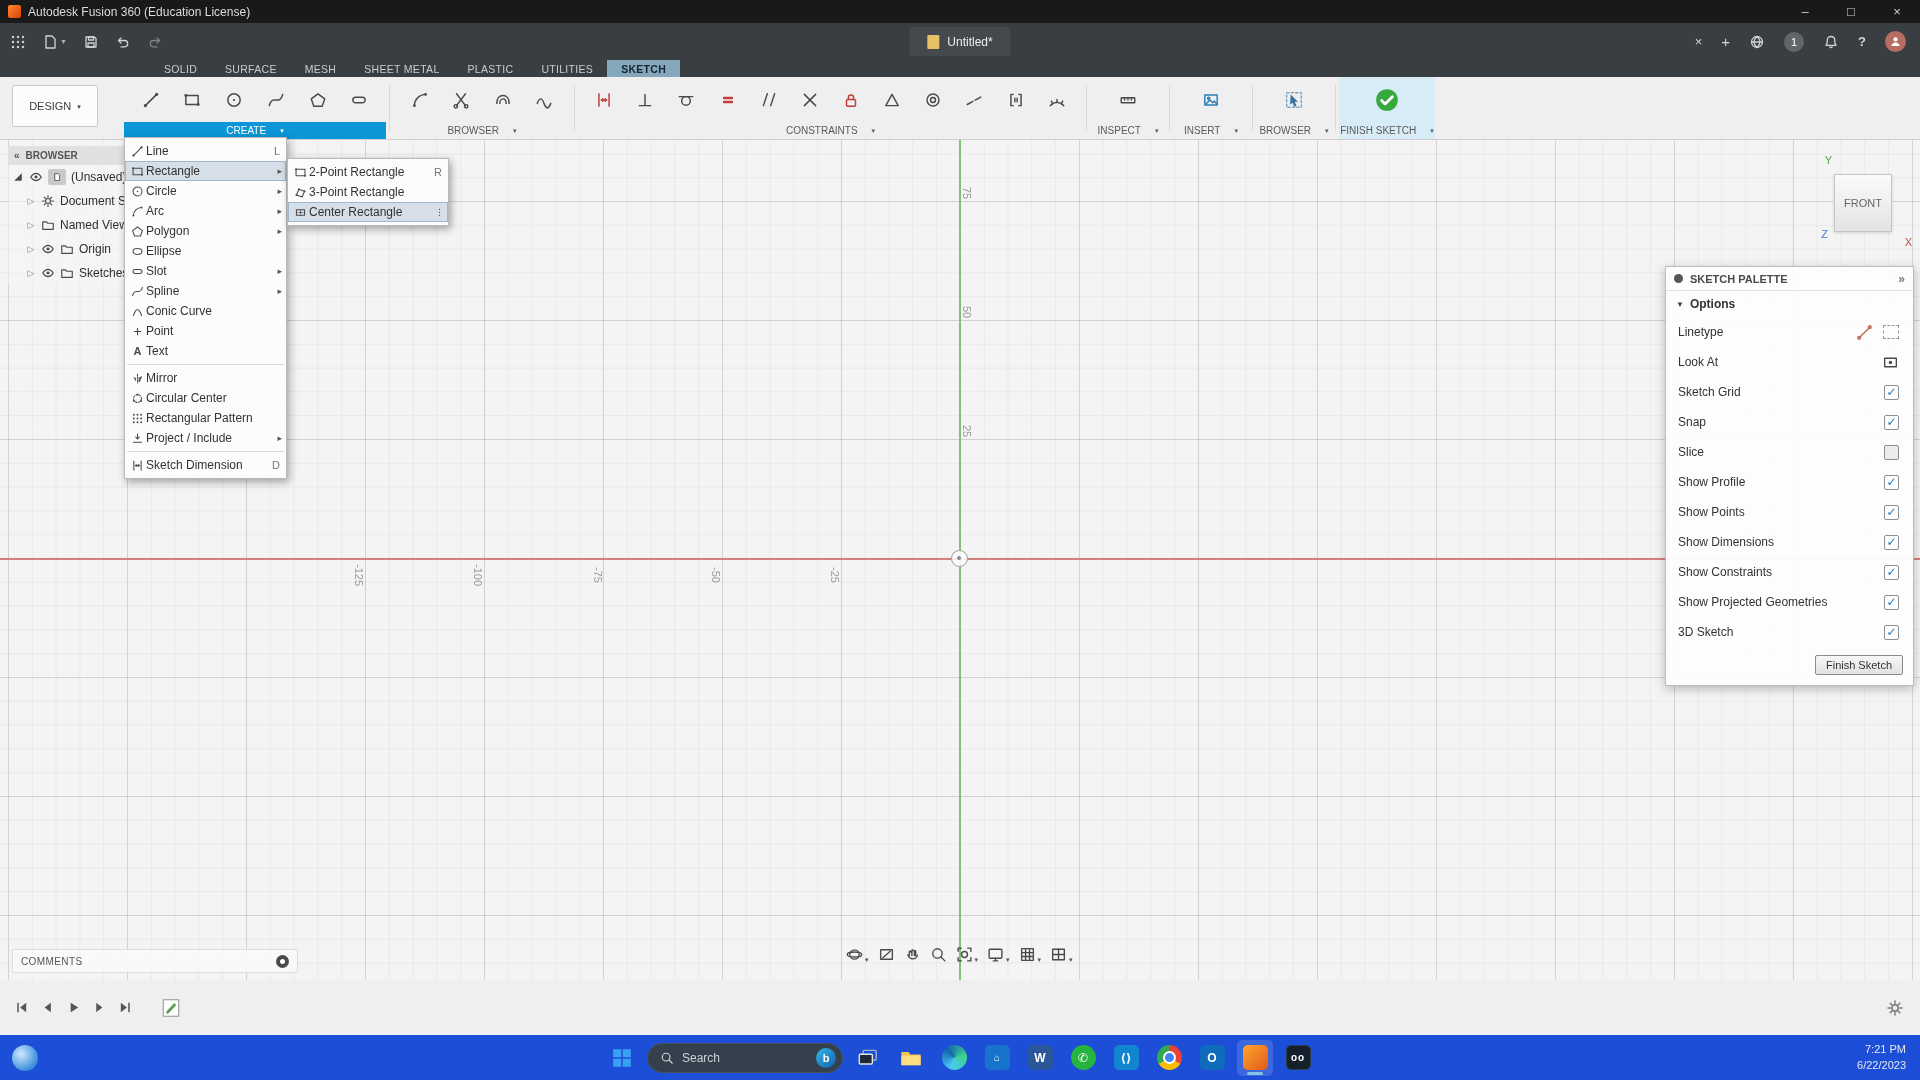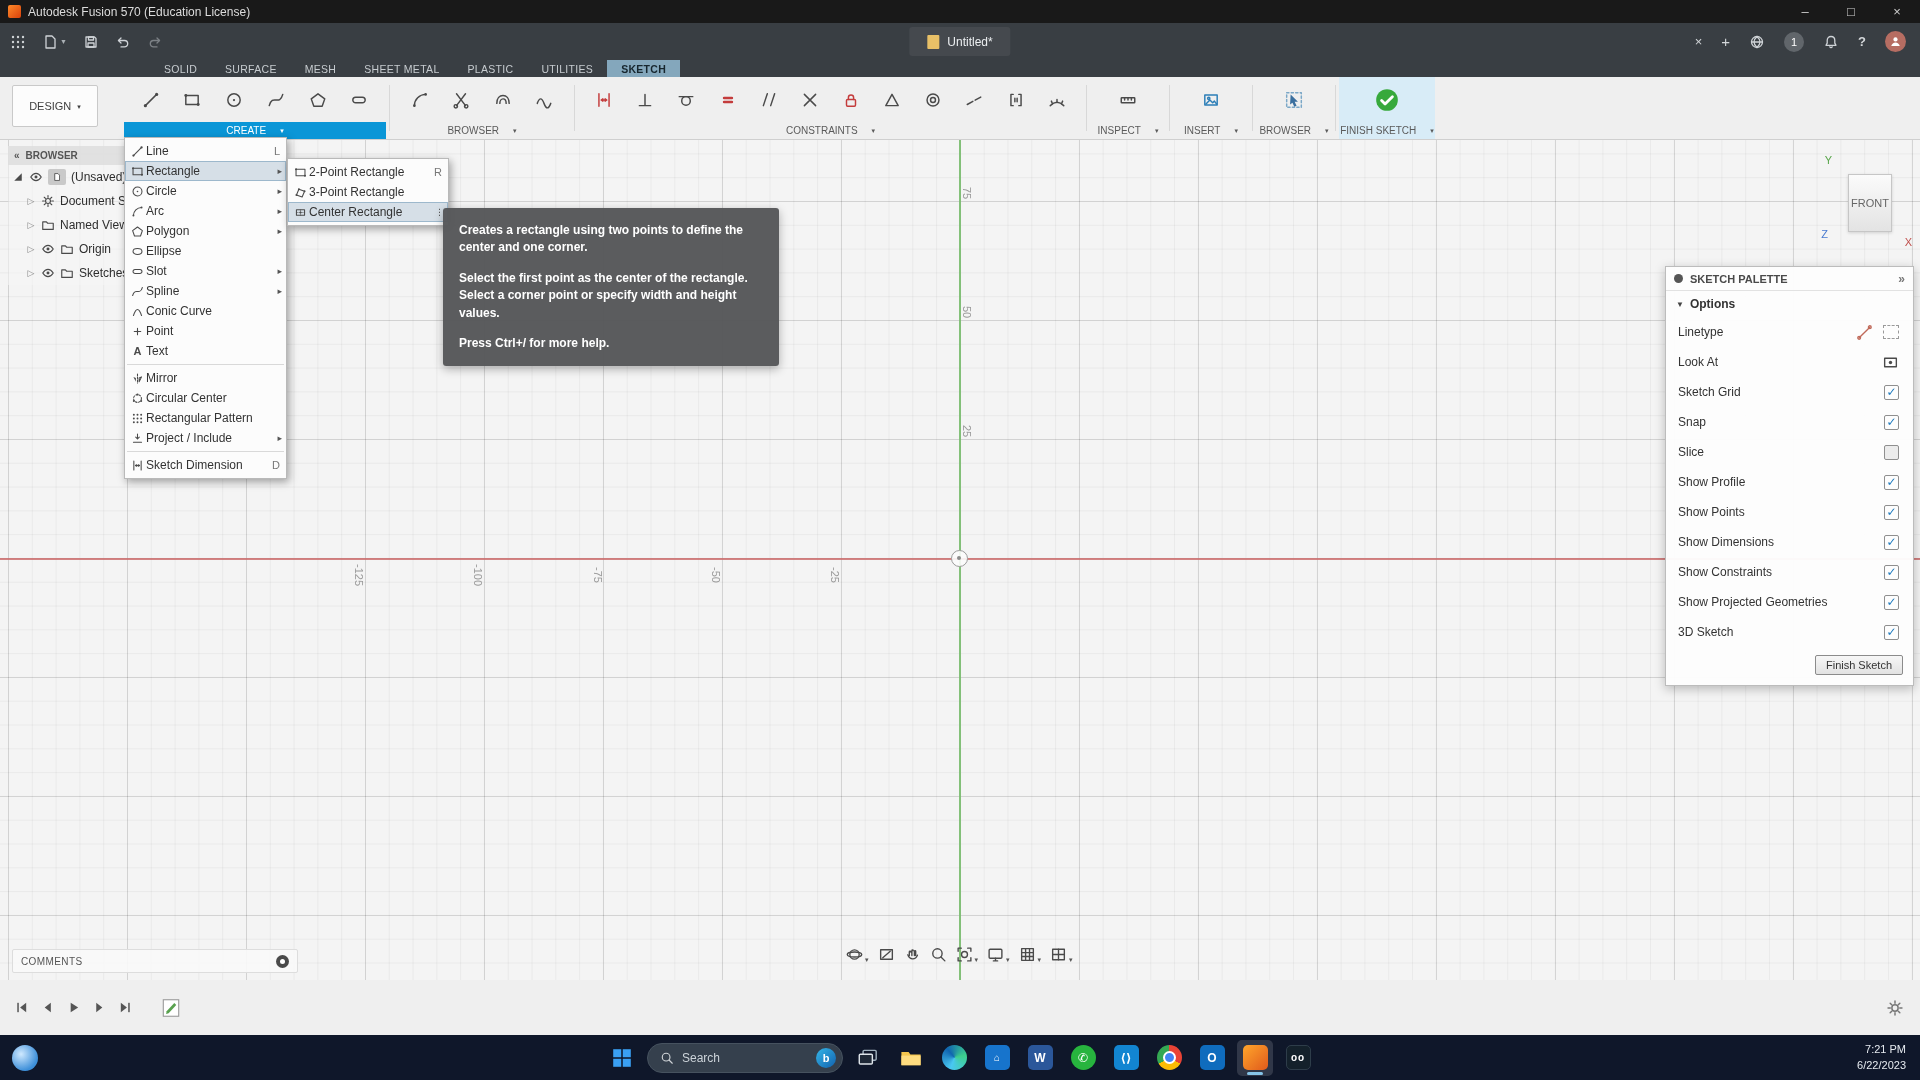--- a/index.html
+++ b/index.html
@@ -72,21 +72,21 @@
 linear-gradient(to right,rgba(0,0,0,.045) 1px,transparent 1px),
 linear-gradient(to bottom,rgba(0,0,0,.045) 1px,transparent 1px);
 background-size:119px 119px,119px 119px,23.8px 23.8px,23.8px 23.8px;
 background-position:8px 61px,8px 61px,8px 13.4px,8px 13.4px}
 .xline{position:absolute;left:0;top:418px;width:1920px;height:1.5px;background:rgba(205,110,110,.85)}
 .yline{position:absolute;left:959px;top:0;width:1.5px;height:840px;background:rgba(125,190,115,.95)}
 .origin{position:absolute;left:951px;top:410px;width:17px;height:17px;border:1.5px solid #9b9b9b;border-radius:50%;background:rgba(252,252,252,.9)}
 .origin::after{content:'';position:absolute;left:5px;top:5px;width:4px;height:4px;border-radius:50%;background:#8b8b8b}
 .axlab{position:absolute;width:44px;height:14px;display:flex;align-items:center;justify-content:center;color:#9a9a9a;font-size:11px;transform:rotate(90deg)}
 
-.vcube{position:absolute;right:28px;top:34px;width:44px;height:58px;background:linear-gradient(#fbfbfb,#e3e3e3);border:1px solid #c6c6c6;display:flex;align-items:center;justify-content:center;font-size:11px;color:#666;box-shadow:0 1px 3px rgba(0,0,0,.15)}
+.vcube{position:absolute;right:28px;top:34px;width:58px;height:58px;background:linear-gradient(#fbfbfb,#e3e3e3);border:1px solid #c6c6c6;display:flex;align-items:center;justify-content:center;font-size:11px;color:#666;box-shadow:0 1px 3px rgba(0,0,0,.15)}
 .vc-y{position:absolute;right:88px;top:14px;color:#58a54a;font-size:11px}
 .vc-x{position:absolute;right:8px;top:96px;color:#c0504d;font-size:11px}
 .vc-z{position:absolute;right:92px;top:88px;color:#4a7bd0;font-size:11px}
 
 .palette{position:absolute;left:1665px;top:266px;width:249px;background:rgba(253,253,253,.97);border:1px solid #bcbcbc;box-shadow:0 3px 10px rgba(0,0,0,.25);z-index:40;font-size:12px;color:#333}
 .pal-header{height:24px;display:flex;align-items:center;gap:7px;padding:0 8px;border-bottom:1px solid #e2e2e2;font-size:11px;font-weight:bold;color:#4a4a4a}
 .pal-dot{width:9px;height:9px;border-radius:50%;background:#555}
 .pal-exp{margin-left:auto;color:#777;font-size:12px}
 .pal-sec{height:26px;display:flex;align-items:center;gap:6px;padding:0 10px;font-weight:bold;color:#333}
 .pal-sec .tri{font-size:8px;color:#444}
@@ -105,21 +105,21 @@
 .nav-it{display:flex;align-items:flex-end;gap:2px;color:#555}
 .nav-it svg{width:17px;height:17px}
 
 .bottombar{position:absolute;left:0;top:980px;width:1920px;height:55px;background:#efefef;display:flex;align-items:center;z-index:5}
 .play-ic{width:26px;height:26px;display:flex;align-items:center;justify-content:center}
 .play-ic svg{width:15px;height:15px}
 .pf{fill:#555;stroke:none}
 .sk-item{margin-left:22px}
 .gear{margin-left:auto;margin-right:16px}
 
-.taskbar{position:absolute;left:0;top:1035px;width:1920px;height:45px;background:#0f172a;display:flex;align-items:center;z-index:80}
+.taskbar{position:absolute;left:0;top:1035px;width:1920px;height:45px;background:#1d4ed8;display:flex;align-items:center;z-index:80}
 .widgets{margin-left:12px;width:26px;height:26px;border-radius:50%;background:radial-gradient(circle at 35% 35%,#cfe9ff,#3d8fd9 70%)}
 .tk-center{position:absolute;left:50%;transform:translateX(-50%);display:flex;align-items:center;gap:7px}
 .tk-app{width:36px;height:36px;border-radius:5px;display:flex;align-items:center;justify-content:center;position:relative}
 .tk-app.active{background:rgba(255,255,255,.14)}
 .tk-app.active::after{content:'';position:absolute;bottom:1px;left:10px;width:16px;height:3px;border-radius:2px;background:#86c4e8}
 .search-pill{height:30px;border-radius:15px;background:#35404d;border:1px solid #46525f;display:flex;align-items:center;gap:8px;padding:0 6px 0 12px;width:196px;color:#ccd3d9;font-size:12px}
 .bing{margin-left:auto;width:20px;height:20px;border-radius:50%;background:linear-gradient(135deg,#35b6e8,#1262ae);display:flex;align-items:center;justify-content:center;color:#fff;font-size:11px;font-weight:bold}
 .ai{width:25px;height:25px;border-radius:5px;display:flex;align-items:center;justify-content:center;color:#fff;font-size:12px;font-weight:bold}
 .ai-edge{border-radius:50%;background:conic-gradient(from 200deg,#49c8f2,#1065b0,#3dd08d,#49c8f2)}
 .ai-store{background:#1774cc;font-size:10px}
@@ -273,21 +273,21 @@
         </svg>
       <svg class="i" style="width:14px;height:14px" viewBox="0 0 16 16">
           <path d="M2 4.5h4.2L7.6 6H14v7H2Z"></path>
         </svg>
       <span>Sketches</span>
     </div>
   </div>
 
   <div class="titlebar">
     <span class="tb-appicon"></span>
-    <span>Autodesk Fusion 570 (Education License)</span>
+    <span>Autodesk Fusion 360 (Education License)</span>
     <div class="tb-controls">
       <span class="tb-cbtn">–</span>
       <span class="tb-cbtn">□</span>
       <span class="tb-cbtn">×</span>
     </div>
   </div>
 
   <div class="appbar">
     <div class="ab-left">
       <span class="ab-it">
@@ -785,25 +785,20 @@
             <rect x="3" y="4.5" width="10" height="7"></rect>
             <path d="M8 4.5v7M3 8h10" stroke-dasharray="1.5 1.5" opacity=".55"></path>
             <circle class="f" cx="8" cy="8" r="1.2"></circle>
           </svg>
         </span>
       <span class="mi-label">Center Rectangle</span>
       <span class="mi-arrow">⋮</span>
     </div>
   </div>
 
-  <div class="tooltip">
-    <p>Creates a rectangle using two points to define the center and one corner.</p>
-    <p>Select the first point as the center of the rectangle. Select a corner point or specify width and height values.</p>
-    <p>Press Ctrl+/ for more help.</p>
-  </div>
 
   <div class="palette">
     <div class="pal-header">
       <span class="pal-dot"></span>
       <span>SKETCH PALETTE</span>
       <span class="pal-exp">»</span>
     </div>
     <div class="pal-sec">
       <span class="tri">▼</span>
       <span>Options</span>

